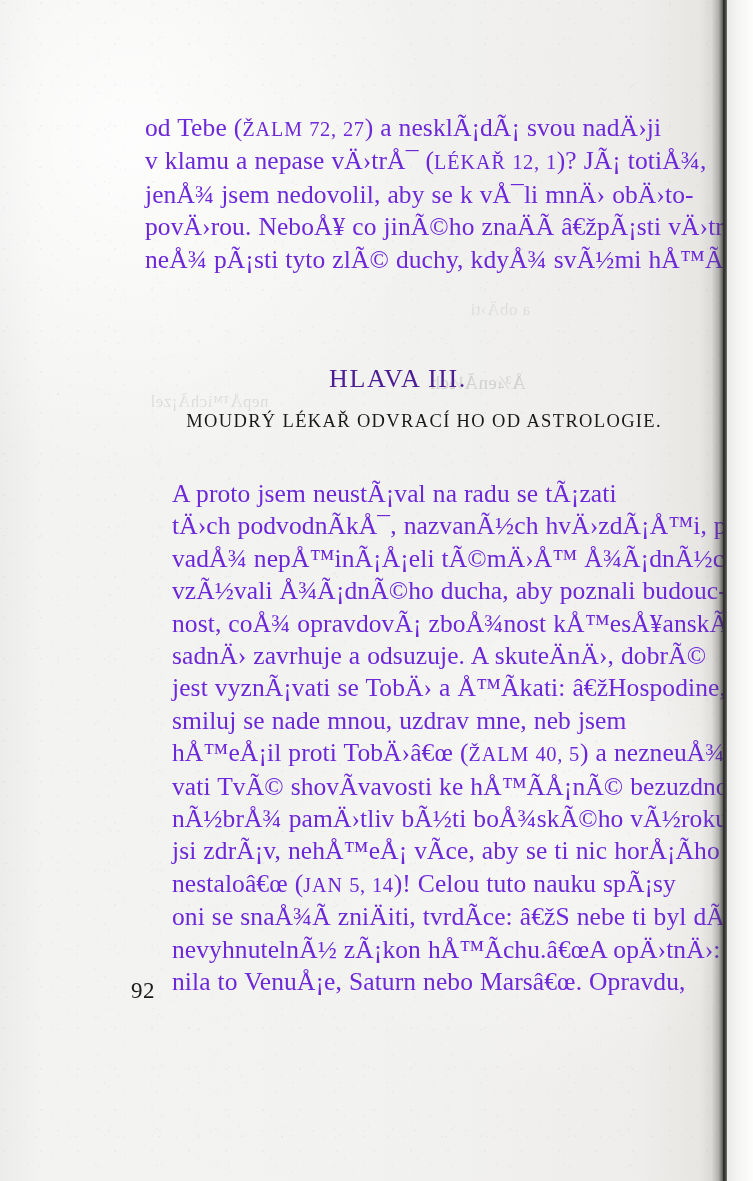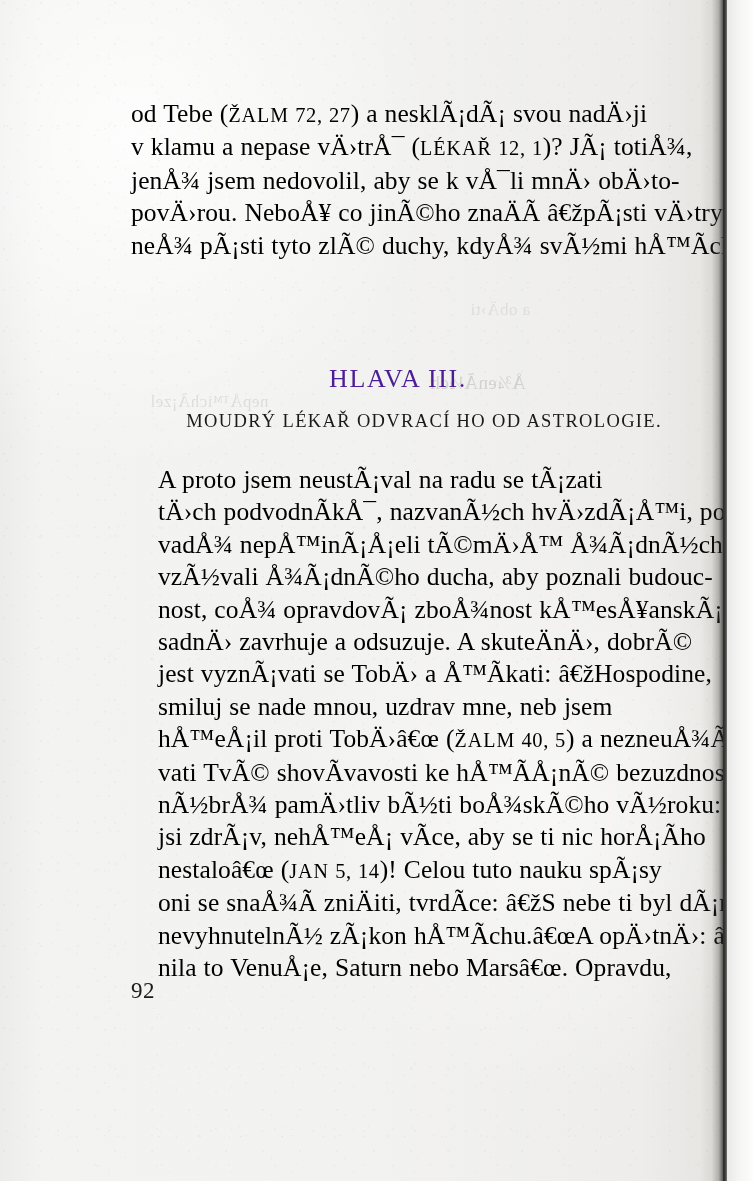--- a/index.html
+++ b/index.html
@@ -108,22 +108,22 @@
 
   
   #textblock {
     position: absolute;
     left: 131px;
     top: 0;
     width: 526px;
   }
 
   .para {
-    margin: 0;
-    color: #000000;
+    margin: 14px;
+    color: #6d28d9;
     font-size: 25.5px;
     line-height: 32.4px;
     text-align: justify;
     text-align-last: left;
     letter-spacing: 0.1px;
     word-spacing: 0.5px;
   }
 
   #para-1 { position: absolute; top: 98px; left: 0; width: 526px; }
   #para-2 { position: absolute; top: 464px; left: 0; width: 526px; text-indent: 27px; }

